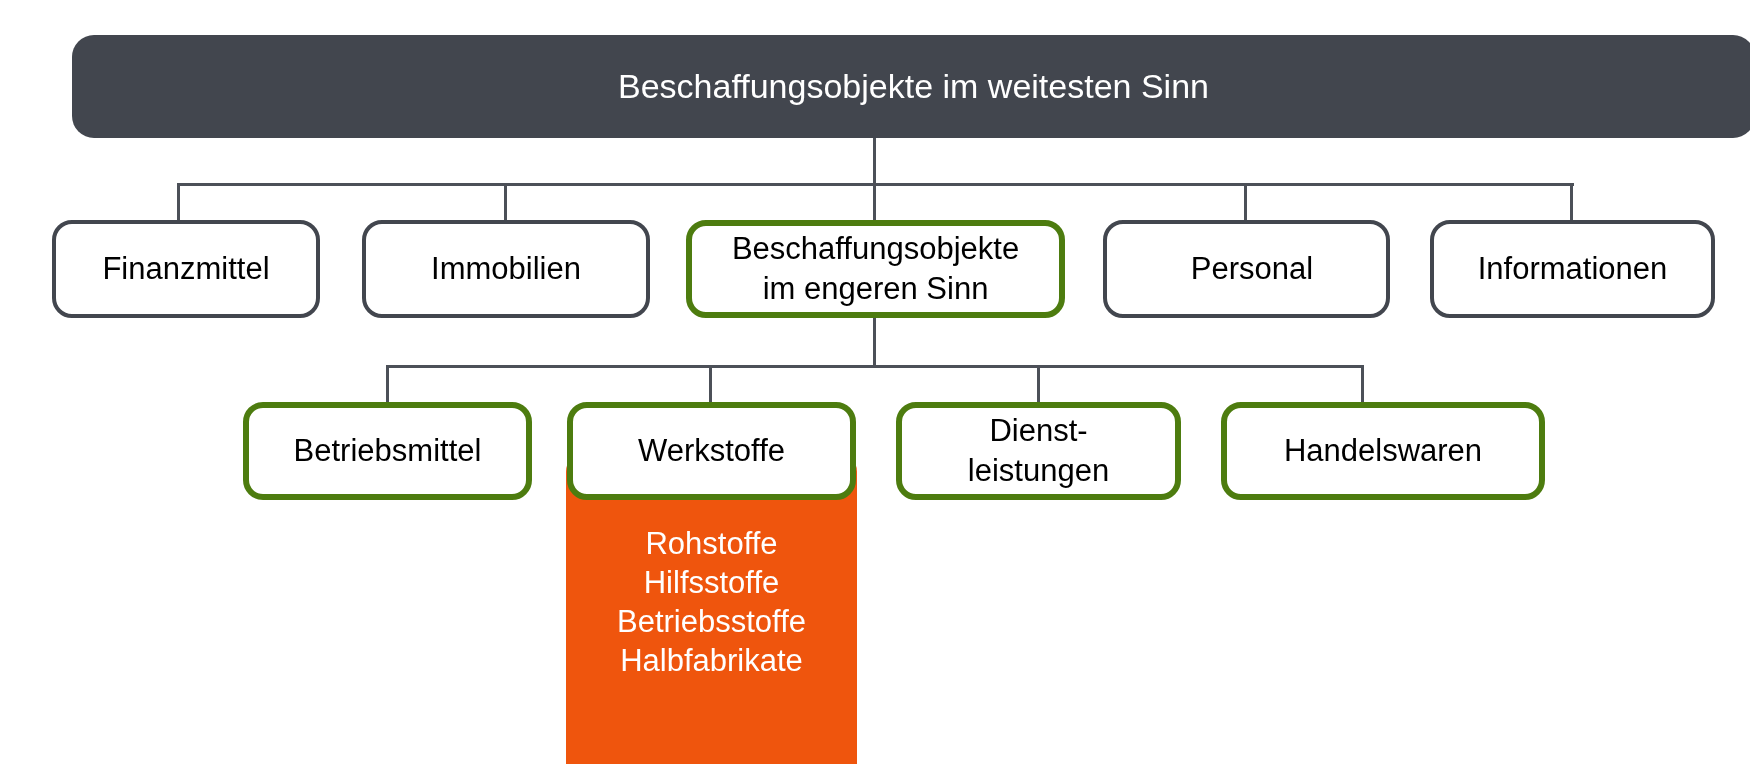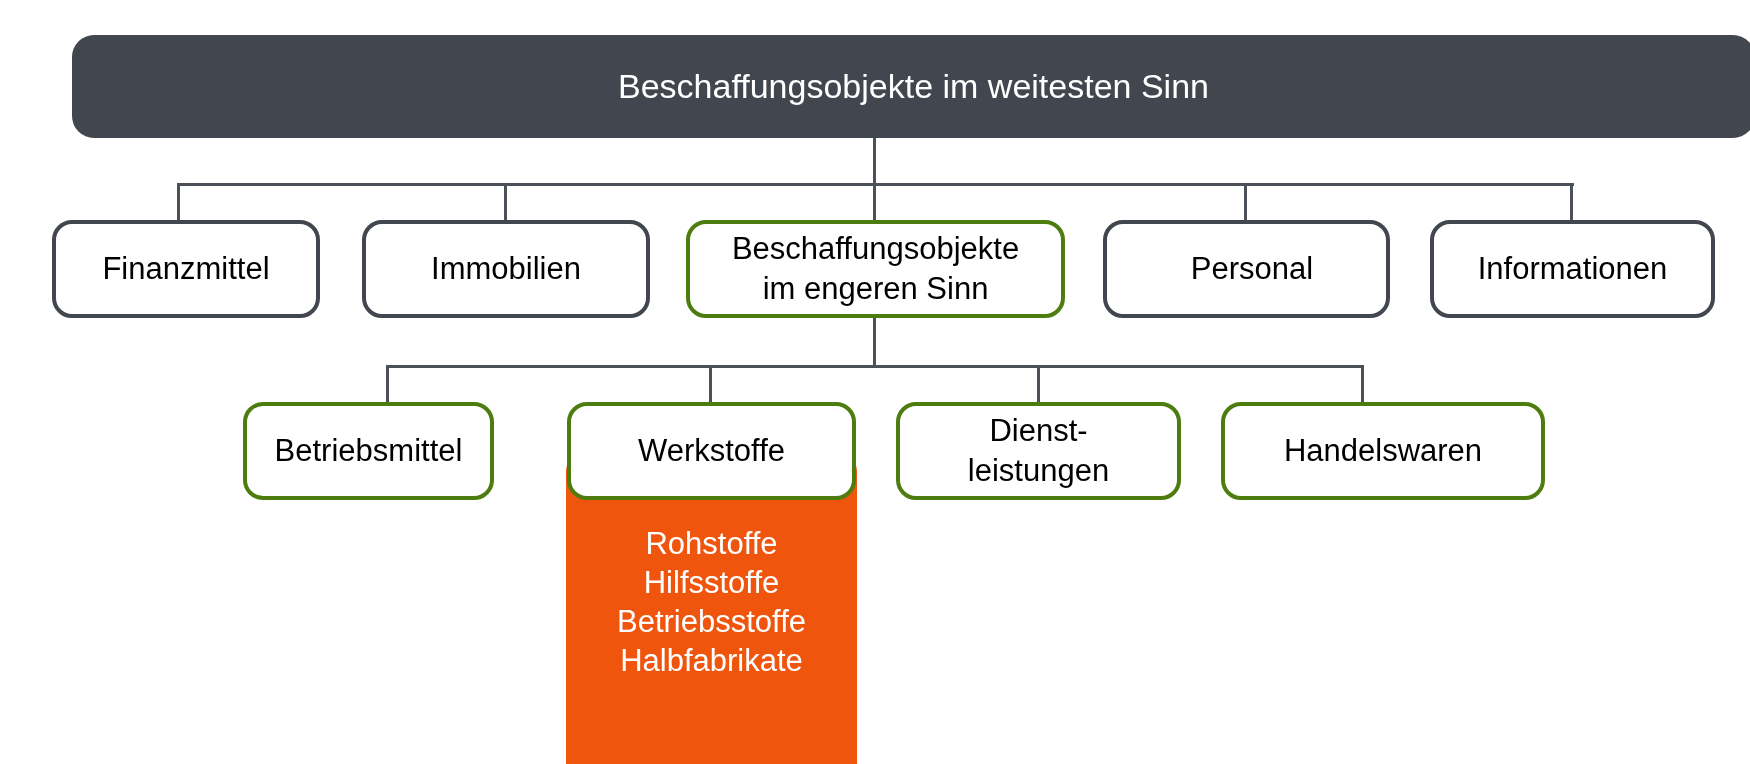--- a/index.html
+++ b/index.html
@@ -30,29 +30,29 @@
     background: #ffffff;
     border-radius: 20px;
     display: flex; align-items: center; justify-content: center;
     text-align: center;
     color: #000000;
     font-size: 31px;
     line-height: 40px;
     z-index: 2;
   }
   .node.gray   { border: 4px solid #42464E; }
-  .node.accent { border: 4px solid #4d7c0f; }
+  .node.accent { border: 6px solid #4d7c0f; }
   .lvl2 { top: 220px; }
   .lvl3 { top: 402px; }
   .n-finanzmittel   { left: 24px;   width: 268px; margin-left: 28px; }
   .n-immobilien     { left: 362px;  width: 288px; }
   .n-engeren        { left: 686px;  width: 379px; }
   .n-personal       { left: 1103px; width: 287px; padding-left: 11px; }
   .n-informationen  { left: 1430px; width: 285px; }
-  .n-betriebsmittel { left: 243px;  width: 251px; }
+  .n-betriebsmittel { left: 243px;  width: 289px; }
   .n-werkstoffe     { left: 567px;  width: 289px; z-index: 4; }
   .n-dienst         { left: 896px;  width: 285px; }
   .n-handelswaren   { left: 1221px; width: 324px; }
   .two-line span { display: block; }
   .sub-box {
     position: absolute;
     left: 566px; top: 450px;
     width: 291px; height: 264px;
     background: #EF550D;
     border-radius: 22px;

